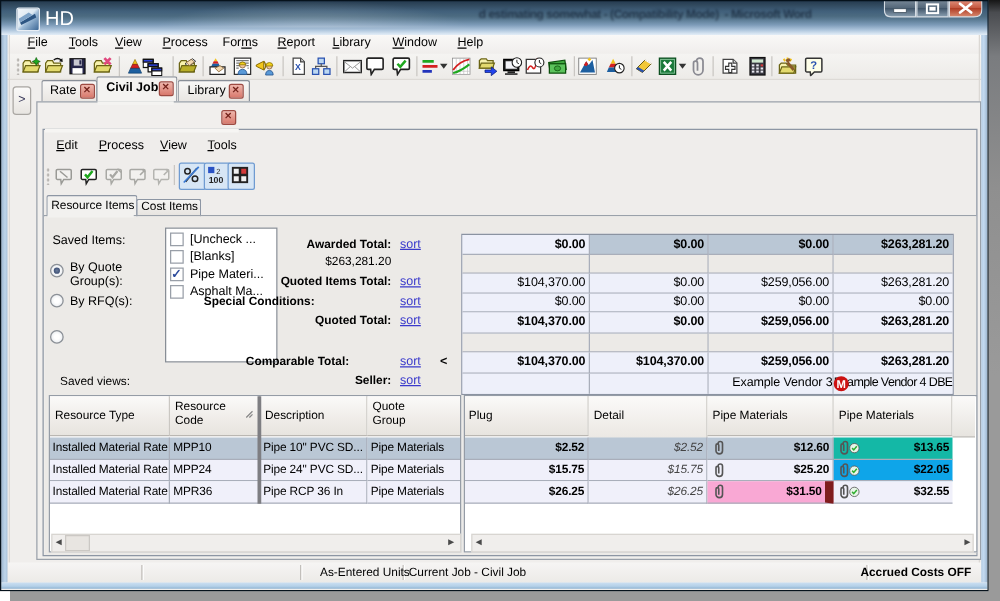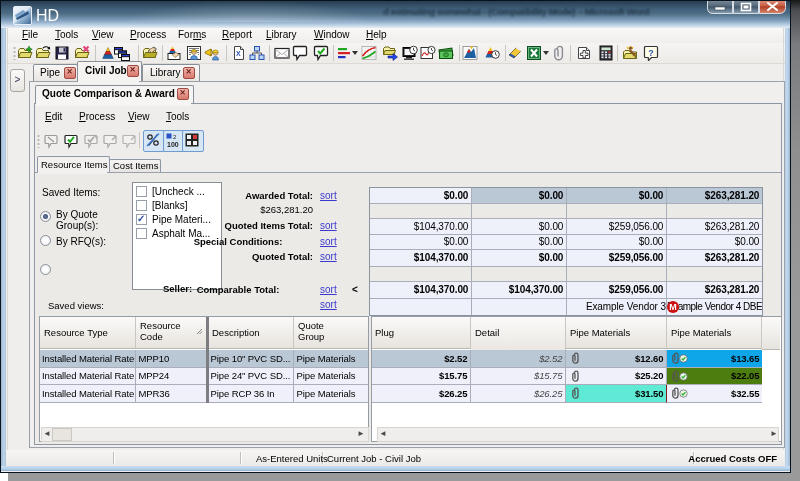--- a/index.html
+++ b/index.html
@@ -307,38 +307,35 @@
   <div class="a tsep" style="left:505px;top:45px;"></div>
   <div class="a tsep" style="left:570px;top:45px;"></div>
   <div class="a tsep" style="left:617px;top:45px;"></div>
   </div>
   <div class="a" style="left:7px;top:28px;width:1px;height:438px;background:#dbd8d4;"></div>
   <div class="a" style="left:783px;top:28px;width:1px;height:438px;background:#dbd8d4;"></div>
 
   <div class="a" style="left:10px;top:69px;width:13px;height:21px;border:1px solid #a9a6a2;border-radius:3px;background:linear-gradient(#fbfaf9,#e8e5e1);color:#335;font-size:10px;text-align:center;line-height:19px;">&gt;</div>
 
   <div class="a tab1" style="left:33px;top:64px;width:43px;height:17px;">
-      <span style="position:absolute;left:6px;top:2px;">Pipe</span>
+      <span style="position:absolute;left:6px;top:2px;">Rate</span>
     </div>
   <div class="a xbox" style="left:64px;top:67px;"></div>
   <div class="a tab1" style="left:77px;top:61px;width:63px;height:21px;background:#f4f3f1;">
       <span class="b" style="position:absolute;left:7px;top:3px;">Civil Job</span>
     </div>
   <div class="a xbox" style="left:127px;top:65px;"></div>
   <div class="a tab1" style="left:142px;top:64px;width:56px;height:17px;">
       <span style="position:absolute;left:7px;top:2px;">Library</span>
     </div>
   <div class="a xbox" style="left:183px;top:67px;"></div>
 
   <div class="a panelA"></div>
   <div class="a" style="left:78px;top:81px;width:61px;height:3px;background:#f4f3f1;"></div>
 
-  <div class="a tab1" style="left:35px;top:85px;width:157px;height:18px;background:#f6f5f3;">
-      <span class="b" style="position:absolute;left:6px;top:2px;">Quote Comparison &amp; Award</span>
-    </div>
   <div class="a xbox" style="left:177px;top:88px;"></div>
 
   <div class="a qcawin"></div>
   <div class="a" style="left:36px;top:103px;width:155px;height:3px;background:#f6f5f3;"></div>
 
   <div class="a qcamenu" style="left:0;top:111px;width:700px;height:14px;">
     <span style="position:absolute;left:45px;"><u>E</u>dit</span>
     <span style="position:absolute;left:79px;"><u>P</u>rocess</span>
     <span style="position:absolute;left:128px;"><u>V</u>iew</span>
     <span style="position:absolute;left:166px;"><u>T</u>ools</span>
@@ -414,28 +411,28 @@
   <div class="a cb on" style="left:136px;top:214px;"></div>
   <div class="a lbl" style="left:152px;top:214px;">Pipe Materi...</div>
   <div class="a cb" style="left:136px;top:228px;"></div>
   <div class="a lbl" style="left:152px;top:228px;">Asphalt Ma...</div>
 
   <div class="a lbl b" style="left:163px;top:190px;width:150px;text-align:right;font-size:9.5px;">Awarded Total:</div>
   <div class="a lbl sort" style="left:320px;top:190px;">sort</div>
   <div class="a lbl" style="left:163px;top:204px;width:150px;text-align:right;font-size:9.5px;">$263,281.20</div>
   <div class="a lbl b" style="left:163px;top:220px;width:150px;text-align:right;font-size:9.5px;">Quoted Items Total:</div>
   <div class="a lbl sort" style="left:320px;top:220px;">sort</div>
-  <div class="a lbl b" style="left:163px;top:236px;width:150px;text-align:center;font-size:9.5px;">Special Conditions:</div>
+  <div class="a lbl b" style="left:163px;top:236px;width:150px;text-align:left;font-size:9.5px;">Special Conditions:</div>
   <div class="a lbl sort" style="left:320px;top:236px;">sort</div>
   <div class="a lbl b" style="left:163px;top:251px;width:150px;text-align:right;font-size:9.5px;">Quoted Total:</div>
   <div class="a lbl sort" style="left:320px;top:251px;">sort</div>
   <div class="a lbl b" style="left:163px;top:284px;width:150px;text-align:center;font-size:9.5px;">Comparable Total:</div>
   <div class="a lbl sort" style="left:320px;top:284px;">sort</div>
   <div class="a lbl b" style="left:352px;top:284px;">&lt;</div>
-  <div class="a lbl b" style="left:163px;top:283px;width:150px;font-size:9.5px;">Seller:</div>
+  <div class="a lbl b" style="left:163px;top:299px;width:150px;text-align:right;font-size:9.5px;">Seller:</div>
   <div class="a lbl sort" style="left:320px;top:299px;">sort</div>
 
   <div class="a" style="left:369px;top:187px;width:392px;height:127px;border:1px solid #8b93a1;background:#eef0fa;"></div>
   <div id="totgrid">
 
    <div class="cell num b" style="left:370px;top:188px;width:102px;height:16px;line-height:15px;background:#eef0fa;border-right:1px solid #a9aeba;border-bottom:1px solid #a9aeba;">$0.00&nbsp;</div>
    <div class="cell num b" style="left:472px;top:188px;width:95px;height:16px;line-height:15px;background:#bac7d5;border-right:1px solid #a9aeba;border-bottom:1px solid #a9aeba;">$0.00&nbsp;</div>
    <div class="cell num b" style="left:567px;top:188px;width:100px;height:16px;line-height:15px;background:#bac7d5;border-right:1px solid #a9aeba;border-bottom:1px solid #a9aeba;">$0.00&nbsp;</div>
    <div class="cell num b" style="left:667px;top:188px;width:95px;height:16px;line-height:15px;background:#bac7d5;border-bottom:1px solid #a9aeba;">$263,281.20&nbsp;</div>
 
@@ -526,28 +523,28 @@
         <span style="position:absolute;left:4px;top:10px;">Pipe Materials</span>
       </div>
    <div class="gh" style="left:667px;top:317px;width:95px;height:32px;">
         <span style="position:absolute;left:4px;top:10px;">Pipe Materials</span>
       </div>
    <div class="a" style="left:762px;top:317px;width:18px;height:32px;background:linear-gradient(#fbfaf9,#e7e4df);border-bottom:1px solid #bab7b2;"></div>
 
    <div class="cell num b" style="left:372px;top:350px;width:99px;height:18px;line-height:17px;background:#bac7d5;border-right:1px solid #a9aeba;border-bottom:1px solid #a9aeba;">$2.52&nbsp;</div>
    <div class="cell num" style="left:471px;top:350px;width:95px;height:18px;line-height:17px;background:#bac7d5;border-right:1px solid #a9aeba;border-bottom:1px solid #a9aeba;font-style:italic;color:#444;">$2.52&nbsp;</div>
    <div class="cell num b" style="left:566px;top:350px;width:101px;height:18px;line-height:17px;background:#bac7d5;border-right:1px solid #a9aeba;border-bottom:1px solid #a9aeba;">$12.60&nbsp;</div>
-   <div class="cell num b" style="left:667px;top:350px;width:95px;height:18px;line-height:17px;background:#0ea5e9;border-bottom:1px solid #a9aeba;">$13.65&nbsp;</div>
+   <div class="cell num b" style="left:667px;top:350px;width:95px;height:18px;line-height:17px;background:#14b8a6;border-bottom:1px solid #a9aeba;">$13.65&nbsp;</div>
    <div class="cell num b" style="left:372px;top:368px;width:99px;height:17px;line-height:16px;background:#f0f0fa;border-right:1px solid #a9aeba;border-bottom:1px solid #a9aeba;">$15.75&nbsp;</div>
    <div class="cell num" style="left:471px;top:368px;width:95px;height:17px;line-height:16px;background:#f0f0fa;border-right:1px solid #a9aeba;border-bottom:1px solid #a9aeba;font-style:italic;color:#444;">$15.75&nbsp;</div>
    <div class="cell num b" style="left:566px;top:368px;width:101px;height:17px;line-height:16px;background:#f0f0fa;border-right:1px solid #a9aeba;border-bottom:1px solid #a9aeba;">$25.20&nbsp;</div>
-   <div class="cell num b" style="left:667px;top:368px;width:95px;height:17px;line-height:16px;background:#4d7c0f;border-bottom:1px solid #a9aeba;">$22.05&nbsp;</div>
+   <div class="cell num b" style="left:667px;top:368px;width:95px;height:17px;line-height:16px;background:#0ea5e9;border-bottom:1px solid #a9aeba;">$22.05&nbsp;</div>
    <div class="cell num b" style="left:372px;top:385px;width:99px;height:18px;line-height:17px;background:#f0f0fa;border-right:1px solid #a9aeba;border-bottom:1px solid #a9aeba;">$26.25&nbsp;</div>
    <div class="cell num" style="left:471px;top:385px;width:95px;height:18px;line-height:17px;background:#f0f0fa;border-right:1px solid #a9aeba;border-bottom:1px solid #a9aeba;font-style:italic;color:#444;">$26.25&nbsp;</div>
-   <div class="cell num b" style="left:566px;top:385px;width:101px;height:18px;line-height:17px;background:#5eead4;border-right:1px solid #7f1d1d;border-bottom:1px solid #a9aeba;">$31.50&nbsp;</div>
+   <div class="cell num b" style="left:566px;top:385px;width:101px;height:18px;line-height:17px;background:#f9a8d4;border-right:7px solid #7f1d1d;border-bottom:1px solid #a9aeba;">$31.50&nbsp;</div>
    <div class="cell num b" style="left:667px;top:385px;width:95px;height:18px;line-height:17px;background:#f0f0fa;border-bottom:1px solid #a9aeba;">$32.55&nbsp;</div>
 
    <div id="clips">
    <svg class="a" style="left:570px;top:352px" width="12" height="14" viewBox="0 0 12 14">
           <path d="M4.4 3 a1.8 1.8 0 0 1 3.6 0 v5.5 a2.6 2.6 0 0 1 -5.2 0 V4.2 a1.1 1.1 0 0 1 2.2 0 v4.6" fill="none" stroke="#555" stroke-width="1.3"></path>
         </svg>
    <svg class="a" style="left:670px;top:352px" width="12" height="14" viewBox="0 0 12 14">
           <path d="M4.4 3 a1.8 1.8 0 0 1 3.6 0 v5.5 a2.6 2.6 0 0 1 -5.2 0 V4.2 a1.1 1.1 0 0 1 2.2 0 v4.6" fill="none" stroke="#555" stroke-width="1.3"></path>
         </svg>
    <svg class="a" style="left:677px;top:352px" width="13" height="13" viewBox="0 0 16 13">

